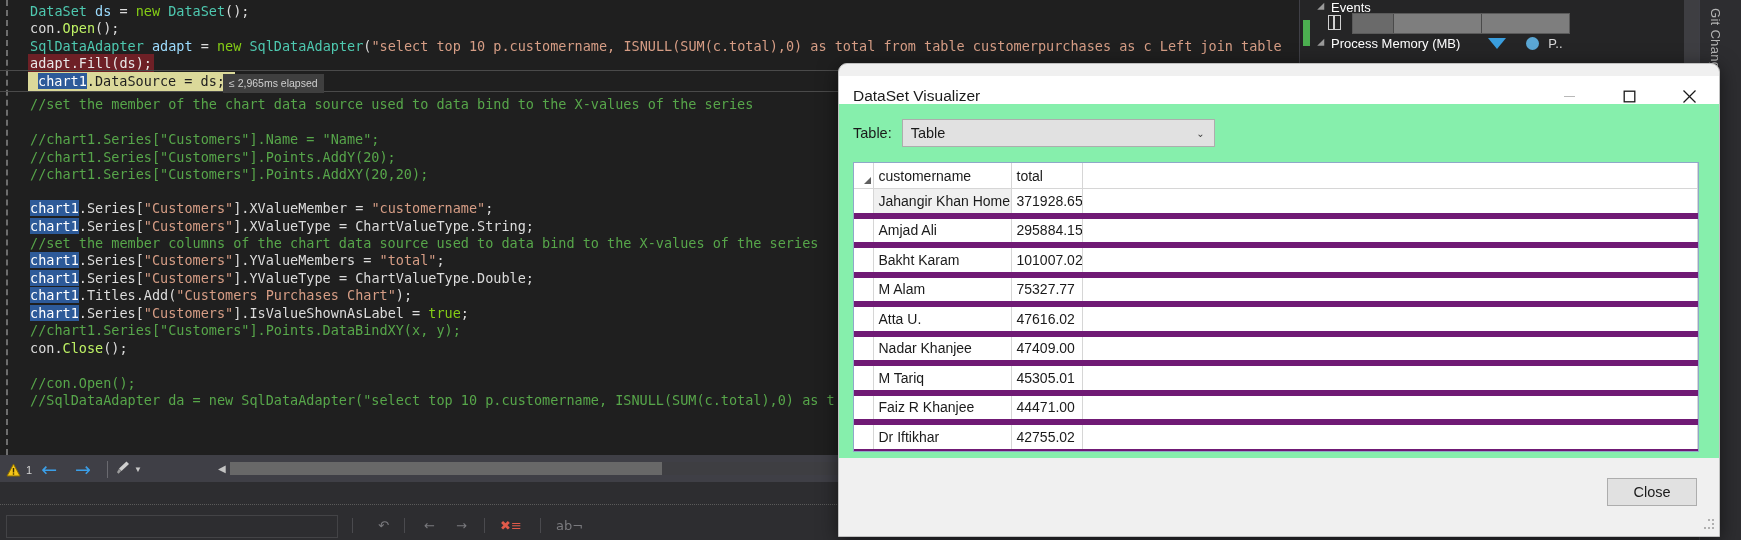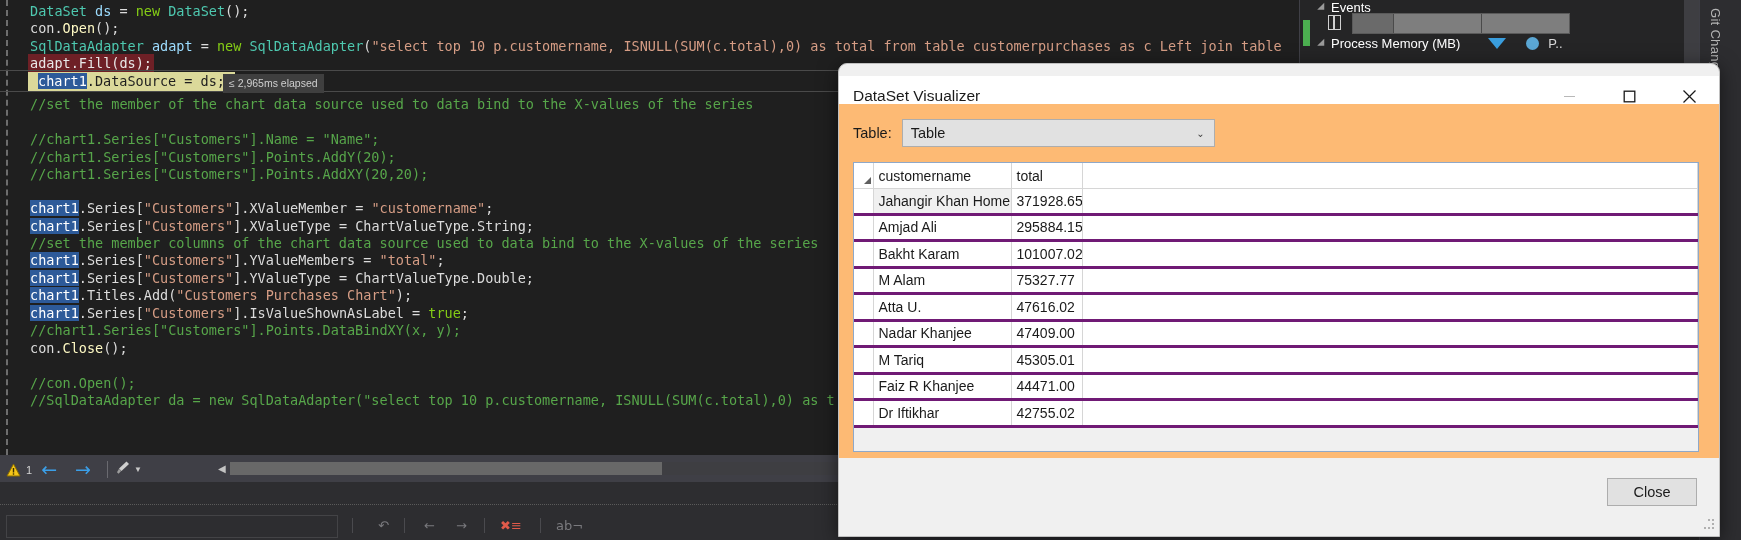--- a/index.html
+++ b/index.html
@@ -46,21 +46,21 @@
     left: 30px;
     height: 19.5px;
     white-space: pre;
   }
   .tok-kw      { color: #84cc16; }
   .tok-type    { color: #4ec9b0; }
   .tok-plain   { color: #dcdcdc; }
   .tok-str     { color: #d69d85; }
   .tok-cmt     { color: #57a64a; }
   .tok-var     { color: #9cdcfe; }
-  .tok-method  { color: #fef9c3; margin-top: 23px; }
+  .tok-method  { color: #bef264; margin-top: 23px; }
 
   .hl-red {
     position: absolute;
     left: 28px;
     background: #6e2026;
     height: 19px;
     padding: 0 2px;
   }
   .hl-yellow {
     position: absolute;
@@ -294,21 +294,21 @@
   .win-btn {
     width: 60px; height: 40px;
     display: flex; align-items: center; justify-content: center;
     background: #ffffff;
   }
   .win-btn svg { display: block; }
   .dlg-body {
     position: absolute;
     left: 0; top: 40px;
     width: 880px; height: 432px;
-    background: #fdba74;
+    background: #86efac;
   }
   .table-row-ctl {
     display: flex;
     align-items: center;
     margin: 15px 0 0 14px;
   }
   .table-label {
     font-size: 14.5px;
     color: #1a1a1a;
     margin-right: 10px;
@@ -347,21 +347,21 @@
     table-layout: fixed;
   }
   table.dv th, table.dv td {
     font-size: 14px;
     color: #1a1a1a;
     font-weight: normal;
     text-align: left;
     height: 23.5px;
     padding: 0 0 0 5px;
     border-right: 1px solid #d6d6d6;
-    border-bottom: 3px solid #701a75;
+    border-bottom: 6px solid #701a75;
     background: #ffffff;
     overflow: hidden;
     white-space: nowrap;
   }
   table.dv th {
     background: #ffffff;
     border-bottom: 1px solid #d6d6d6;
     height: 25px;
   }
   col.c-sel   { width: 19px; }

